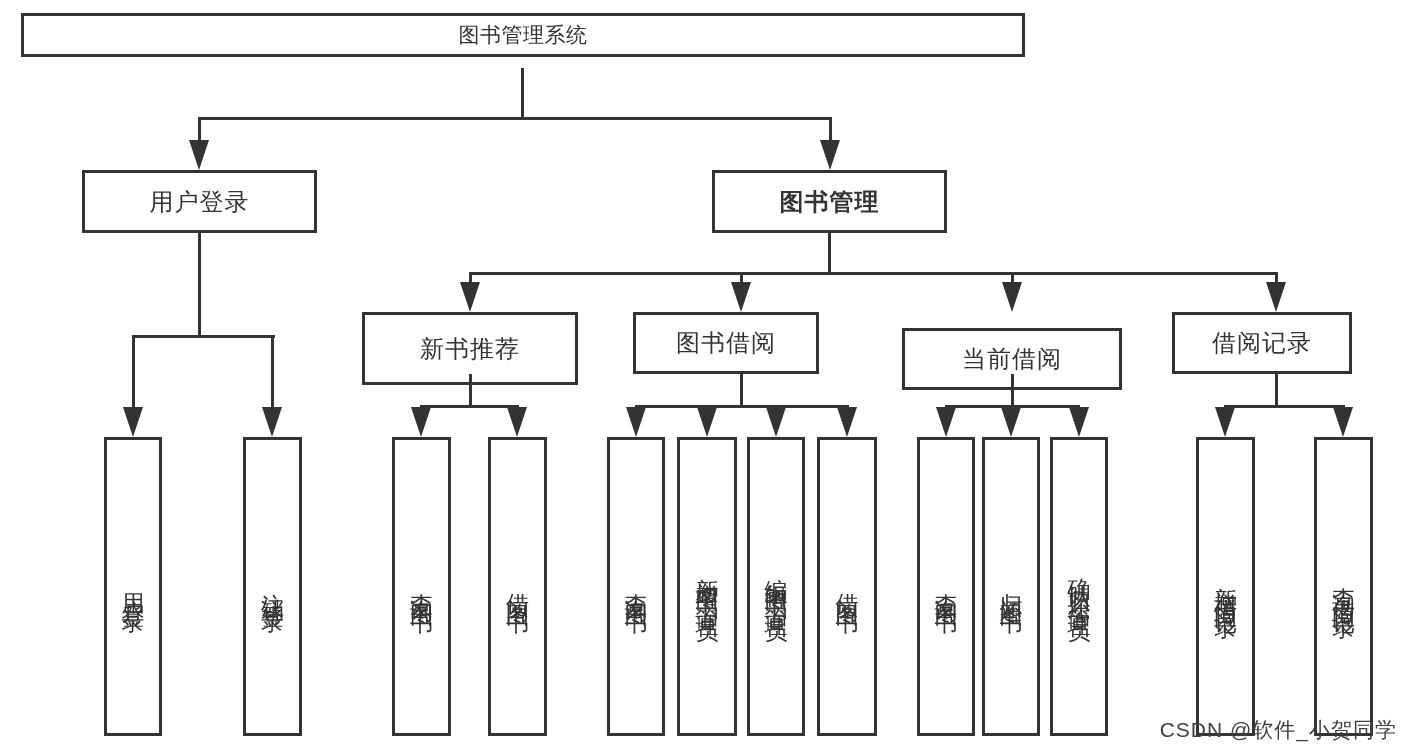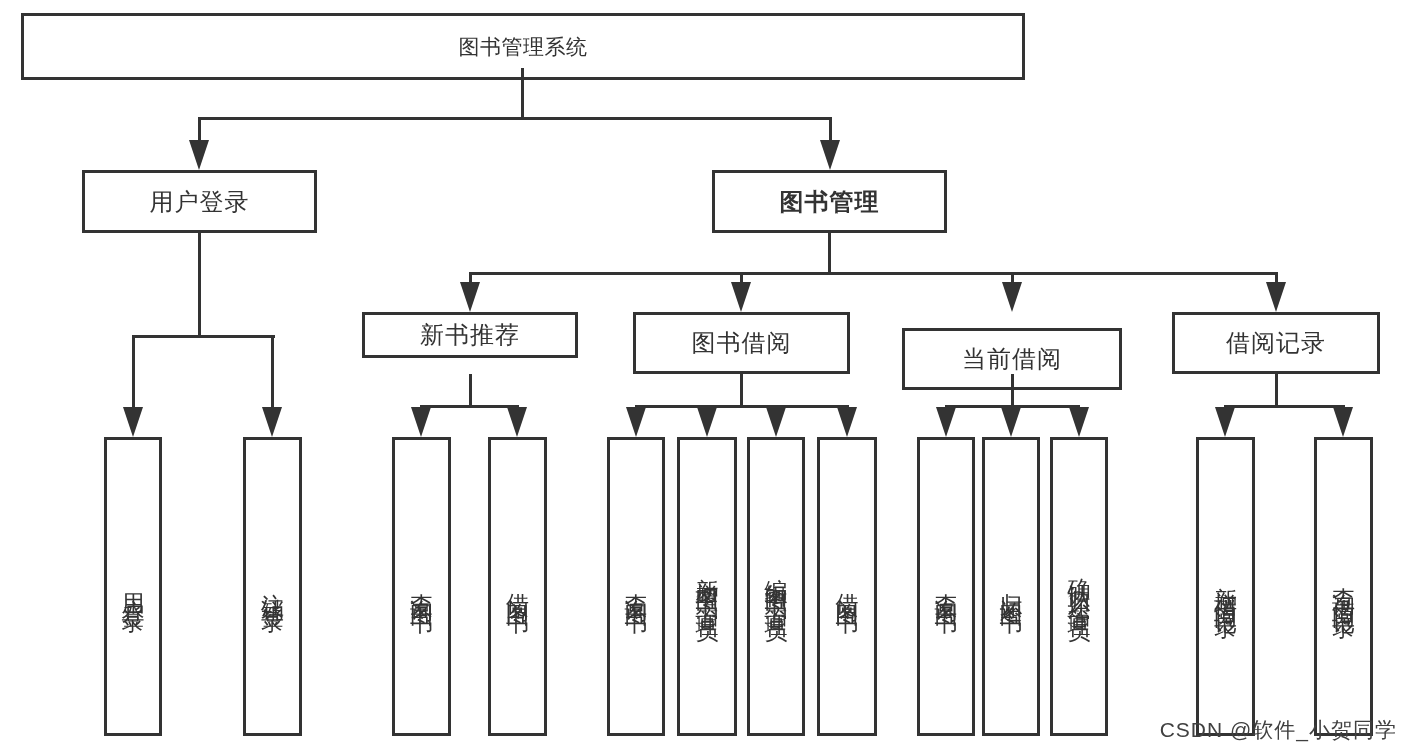--- a/index.html
+++ b/index.html
@@ -52,21 +52,21 @@
     letter-spacing: 1px;
     z-index: 10;
     white-space: nowrap;
   }
 </style>
 </head>
 <body>
 
 <div class="canvas">
 
-  <div class="node root-node" style="left:21px; top:13px; width:1004px; height:67px;">图书管理系统</div>
+  <div class="node root-node" style="left:21px; top:13px; width:1004px; height:44px;">图书管理系统</div>
 
   <div class="line" style="left:521px; top:68px; width:3px; height:52px;"></div>
   <div class="line" style="left:198px; top:117px; width:634px; height:3px;"></div>
   <div class="line" style="left:198px; top:120px; width:3px; height:22px;"></div>
   <div class="arrow-down" style="left:189px; top:140px;"></div>
   <div class="line" style="left:829px; top:120px; width:3px; height:22px;"></div>
   <div class="arrow-down" style="left:820px; top:140px;"></div>
 
   <div class="node h-node" style="left:82px; top:170px; width:235px; height:63px;">用户登录</div>
   <div class="node h-node" style="left:712px; top:170px; width:235px; height:63px;font-weight:bold;">图书管理</div>
@@ -82,24 +82,24 @@
   <div class="line" style="left:469px; top:272px; width:809px; height:3px;"></div>
   <div class="line" style="left:469px; top:275px; width:3px; height:9px;"></div>
   <div class="arrow-down" style="left:460px; top:282px;"></div>
   <div class="line" style="left:740px; top:275px; width:3px; height:9px;"></div>
   <div class="arrow-down" style="left:731px; top:282px;"></div>
   <div class="line" style="left:1011px; top:275px; width:3px; height:9px;"></div>
   <div class="arrow-down" style="left:1002px; top:282px;"></div>
   <div class="line" style="left:1275px; top:275px; width:3px; height:9px;"></div>
   <div class="arrow-down" style="left:1266px; top:282px;"></div>
 
-  <div class="node h-node" style="left:362px; top:312px; width:216px; height:46px;">新书推荐</div>
-  <div class="node h-node" style="left:633px; top:312px; width:217px; height:62px;">图书借阅</div>
+  <div class="node h-node" style="left:362px; top:312px; width:216px; height:73px;">新书推荐</div>
+  <div class="node h-node" style="left:633px; top:312px; width:186px; height:62px;">图书借阅</div>
   <div class="node h-node" style="left:902px; top:328px; width:220px; height:62px;">当前借阅</div>
-  <div class="node h-node" style="left:1172px; top:312px; width:208px; height:62px;">借阅记录</div>
+  <div class="node h-node" style="left:1172px; top:312px; width:180px; height:62px;">借阅记录</div>
 
   <div class="line" style="left:469px; top:374px; width:3px; height:33px;"></div>
   <div class="line" style="left:420px; top:405px; width:99px; height:3px;"></div>
   <div class="arrow-down" style="left:411px; top:407px;"></div>
   <div class="arrow-down" style="left:507px; top:407px;"></div>
 
   <div class="line" style="left:740px; top:374px; width:3px; height:33px;"></div>
   <div class="line" style="left:635px; top:405px; width:214px; height:3px;"></div>
   <div class="arrow-down" style="left:626px; top:407px;"></div>
   <div class="arrow-down" style="left:697px; top:407px;"></div>

